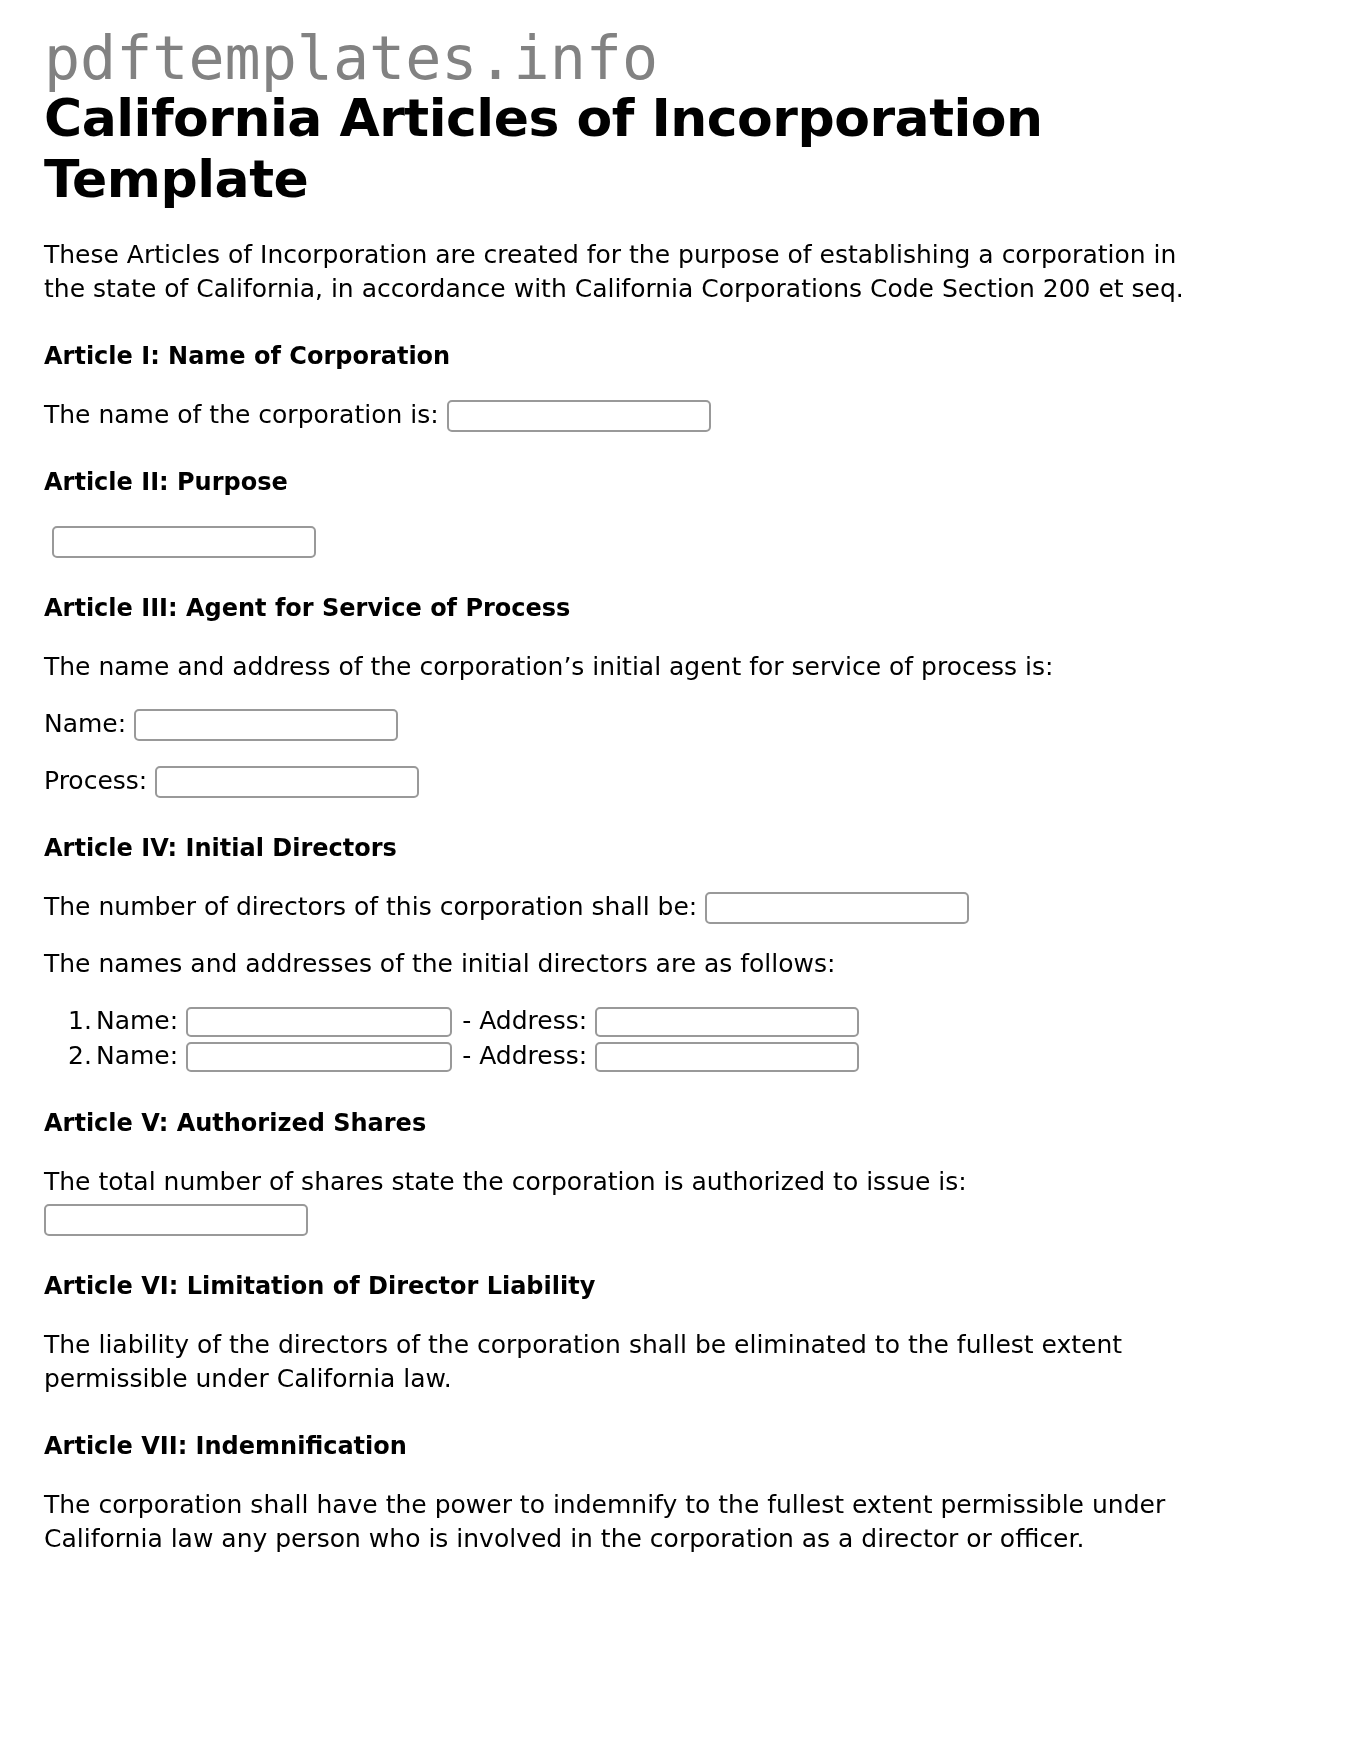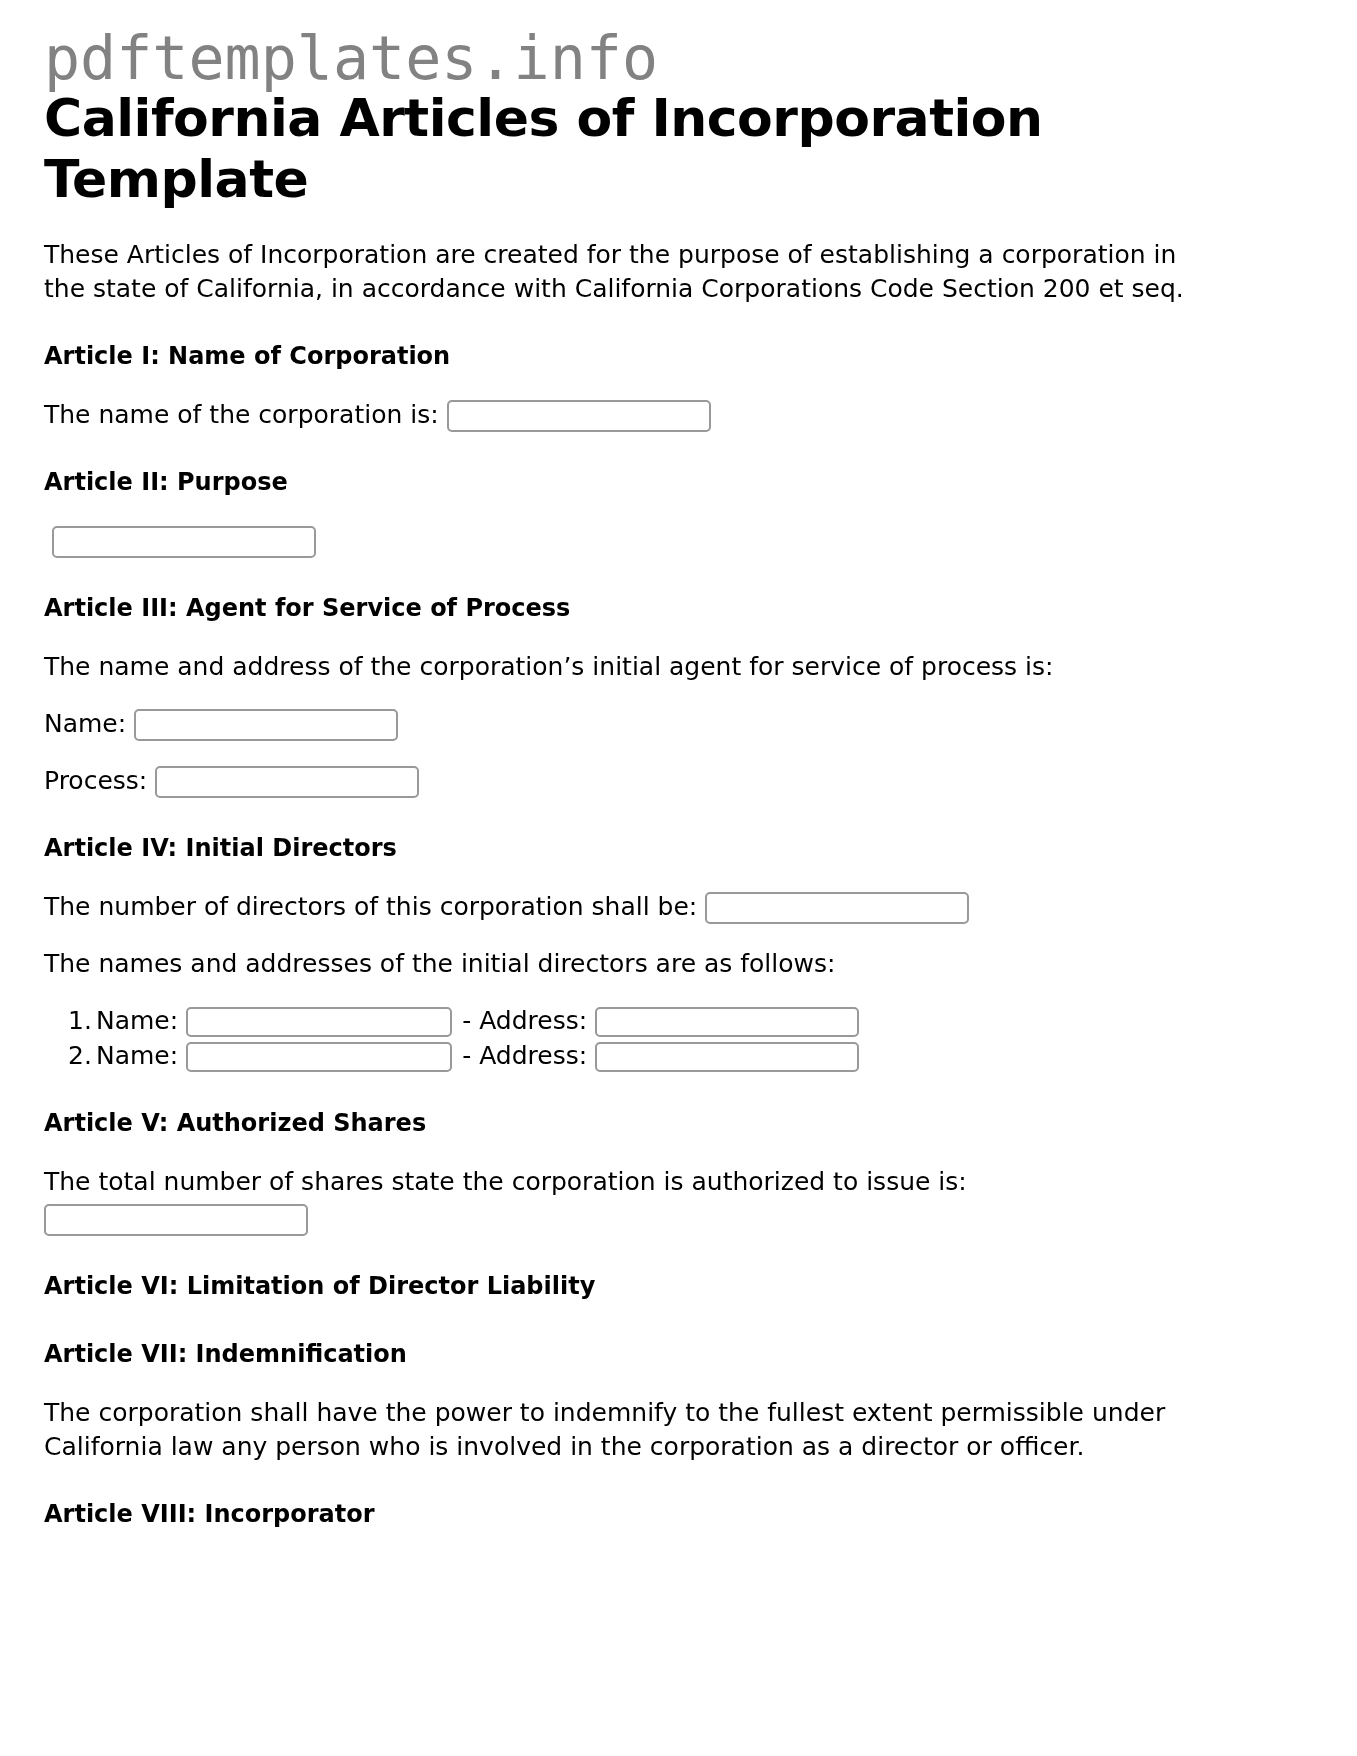--- a/index.html
+++ b/index.html
@@ -94,20 +94,20 @@
       </li>
       <li>
         <span class="num">2.</span><span>Name:</span><input type="text" class="ti name-ti" value="" style=""><span class="addr-label">- Address:</span><input type="text" class="ti" value="" style="">
       </li>
     </ul>
 
     <h3>Article V: Authorized Shares</h3>
     <p><span>The total number of shares state the corporation is authorized to issue is:</span><br><input type="text" class="ti shares-input" value="" style=""></p>
 
     <h3>Article VI: Limitation of Director Liability</h3>
+    <p>The liability of the directors of the corporation shall be eliminated to the fullest extent permissible under California law.</p>
 
     <h3>Article VII: Indemnification</h3>
     <p>The corporation shall have the power to indemnify to the fullest extent permissible under California law any person who is involved in the corporation as a director or officer.</p>
 
-    <h3>Article VIII: Incorporator</h3>
 
   </div>
 </div>
 
 </body></html>

